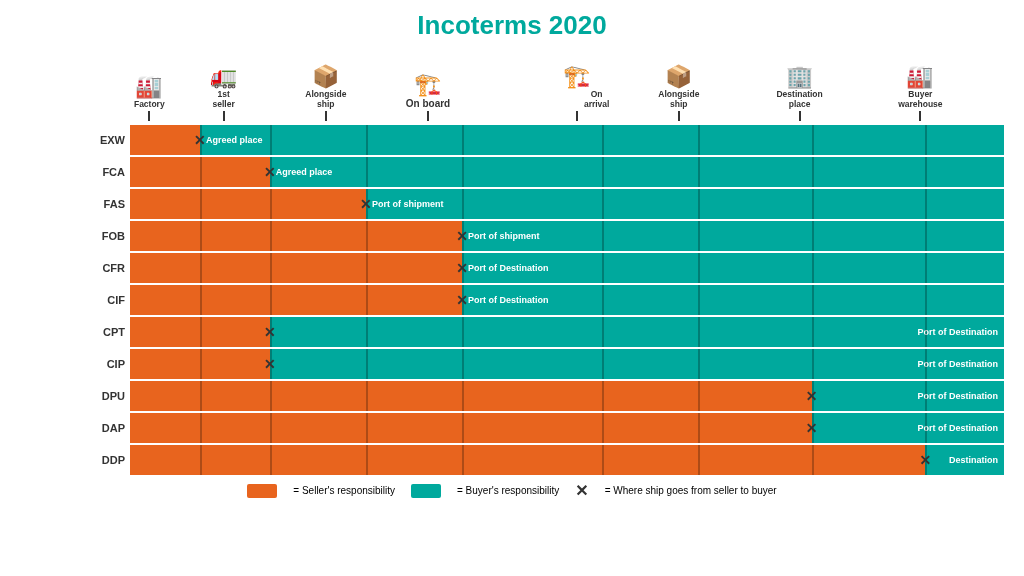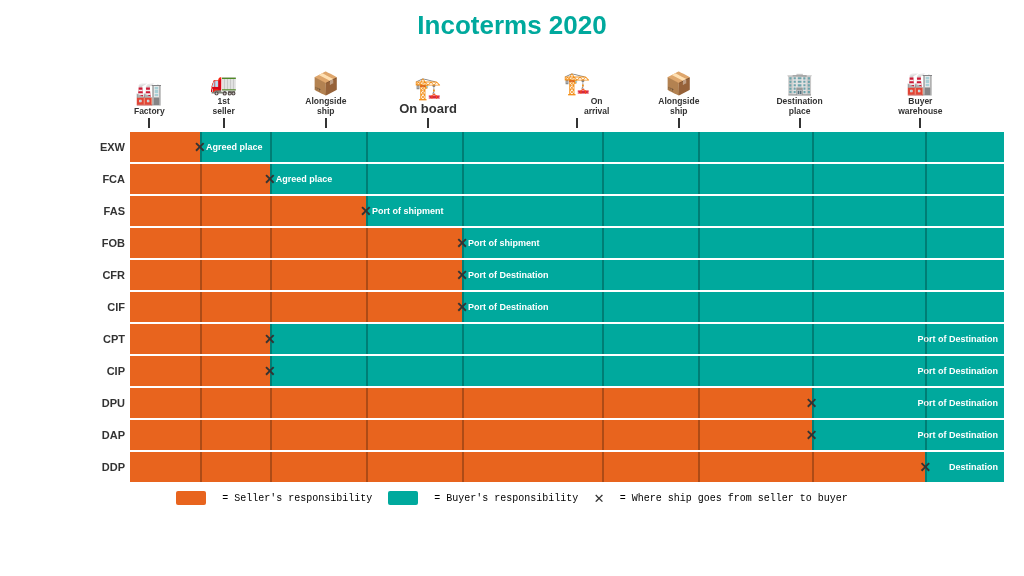--- a/index.html
+++ b/index.html
@@ -15,21 +15,21 @@
       width: 1024px;
       height: 576px;
       padding: 10px 20px;
       background: #fff;
     }
     h1 {
       text-align: center;
       color: #00a99d;
       font-size: 26px;
       font-weight: bold;
-      margin-bottom: 15px;
+      margin-bottom: 8px;
     }
     .chart-area {
       display: flex;
       flex-direction: row;
       width: 100%;
     }
     .labels-col {
       width: 55px;
       flex-shrink: 0;
     }
@@ -108,21 +108,20 @@
       align-items: center;
       justify-content: center;
       margin-top: 6px;
       font-size: 10px;
       gap: 16px;
     }
     .legend-item {
       display: flex;
       align-items: center;
       gap: 16px;
-      font-family: Liberation Mono, monospace;
     }
     .legend-swatch {
       width: 30px;
       height: 14px;
       border-radius: 2px;
     }
     .legend-orange { background: #e8641e; }
     .legend-teal { background: #00a99d; }
     .x-legend {
       font-size: 16px;
@@ -155,21 +154,21 @@
               <div style="width: 2px; height: 10px; background: rgb(51, 51, 51); margin-top: 2px;"></div>
             </div>
             <div style="position: absolute; left: 27%; transform: translateX(-50%); bottom: 0px; display: flex; flex-direction: column; align-items: center; text-align: center; width: 60px;">
               <div style="font-size: 22px; line-height: 1; margin-bottom: 2px;">📦</div>
               <div style="font-size: 8.5px; font-weight: bold; color: rgb(51, 51, 51); line-height: 1.1; white-space: pre-line;">Alongside
 ship</div>
               <div style="width: 2px; height: 10px; background: rgb(51, 51, 51); margin-top: 2px;"></div>
             </div>
             <div style="position: absolute; left: 38%; transform: translateX(-50%); bottom: 0px; display: flex; flex-direction: column; align-items: center; text-align: center; width: 60px;">
               <div style="font-size: 22px; line-height: 1; margin-bottom: 2px;">🏗️</div>
-              <div style="font-size: 13px; font-weight: bold; color: rgb(51, 51, 51); line-height: 1.1; white-space: pre-line;">On board</div>
+              <div style="font-size: 10px; font-weight: bold; color: rgb(51, 51, 51); line-height: 1.1; white-space: pre-line;">On board</div>
               <div style="width: 2px; height: 10px; background: rgb(51, 51, 51); margin-top: 2px;"></div>
             </div>
             <div style="position: absolute; left: 54%; transform: translateX(-50%); bottom: 0px; display: flex; flex-direction: column; align-items: center; text-align: center; width: 60px;">
               <div style="font-size: 22px; line-height: 1; margin-bottom: 2px;">🏗️</div>
               <div style="font-size: 8.5px; font-weight: bold; color: rgb(51, 51, 51); line-height: 1.1; white-space: pre-line; padding-left: 40px;">On arrival</div>
               <div style="width: 2px; height: 10px; background: rgb(51, 51, 51); margin-top: 2px;"></div>
             </div>
             <div style="position: absolute; left: 65%; transform: translateX(-50%); bottom: 0px; display: flex; flex-direction: column; align-items: center; text-align: center; width: 60px;">
               <div style="font-size: 22px; line-height: 1; margin-bottom: 2px;">📦</div>
               <div style="font-size: 8.5px; font-weight: bold; color: rgb(51, 51, 51); line-height: 1.1; white-space: pre-line;">Alongside

